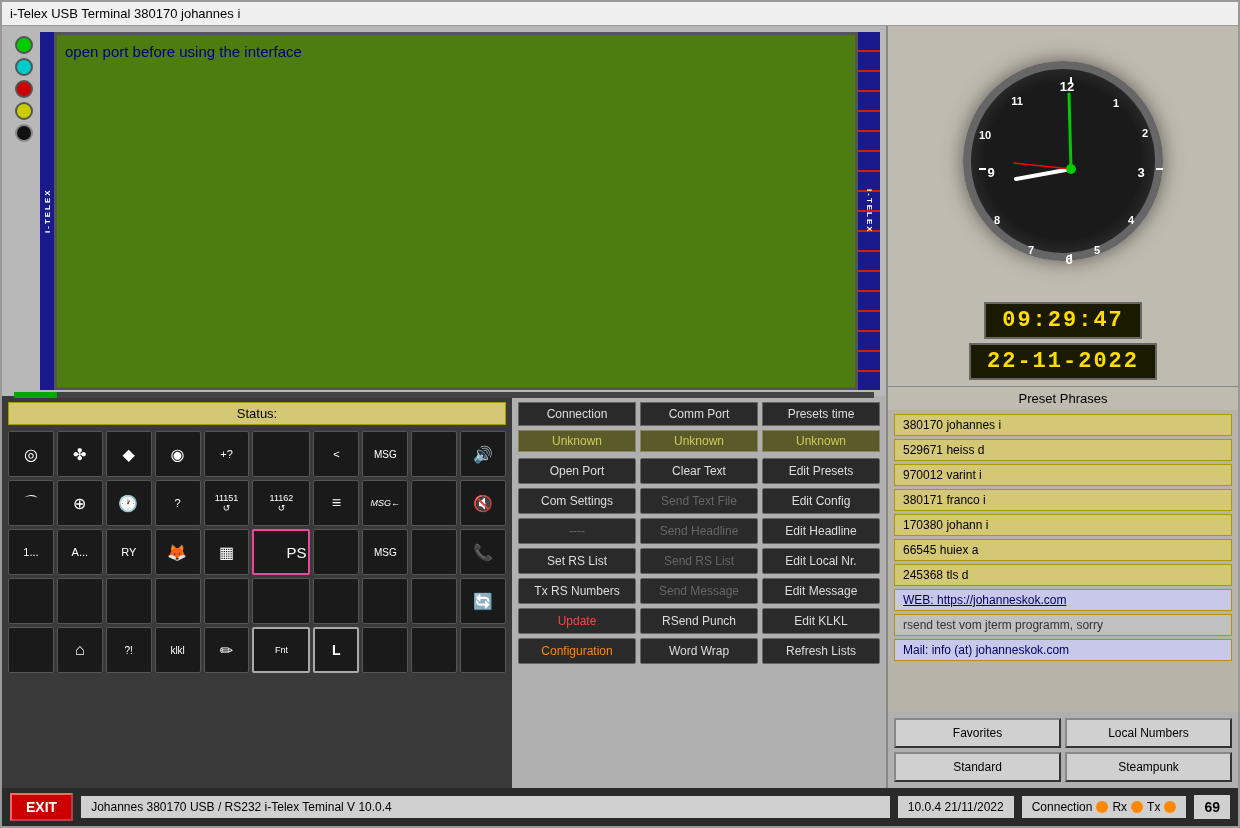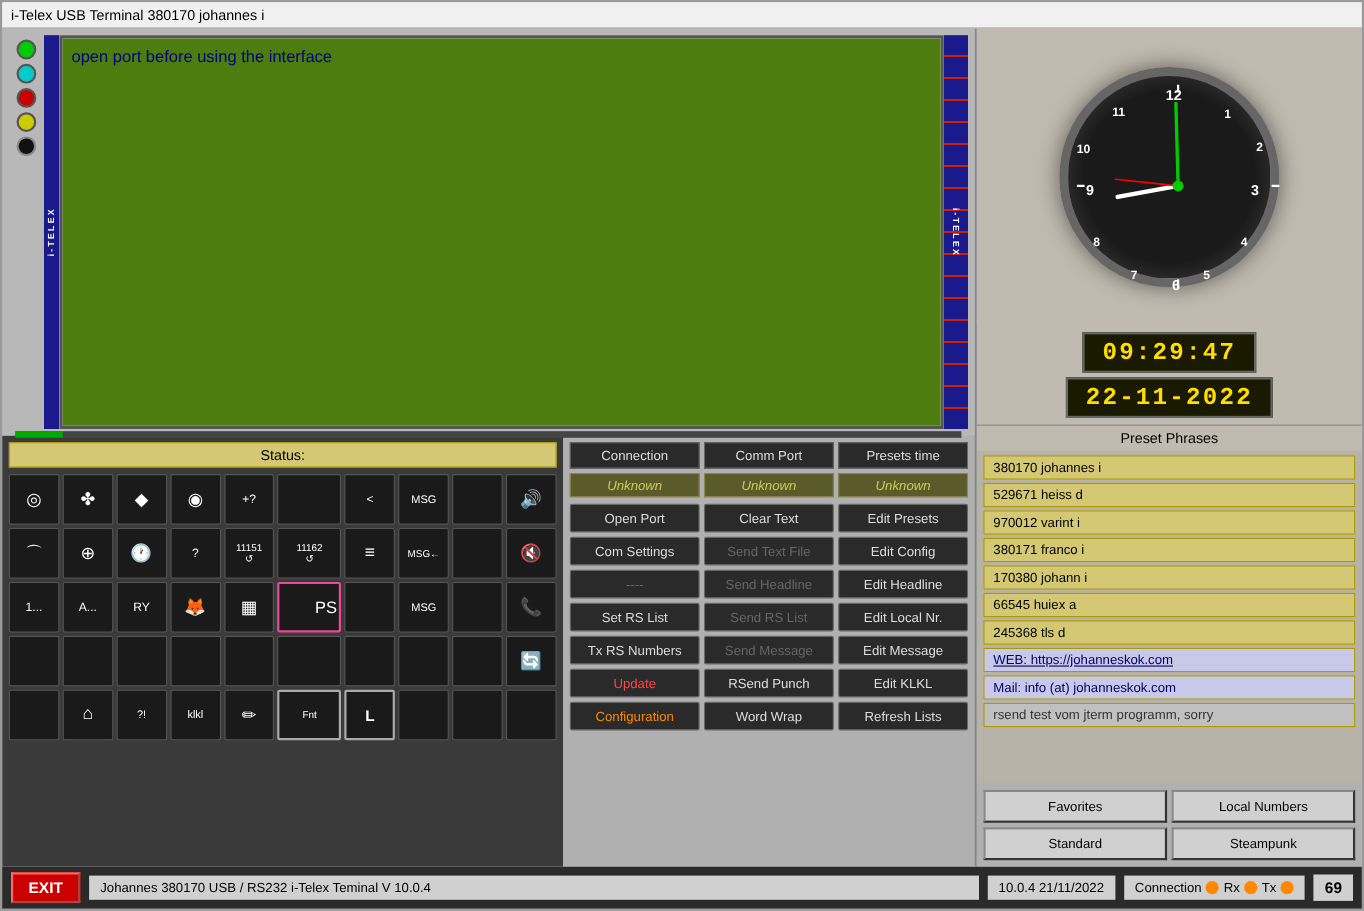--- a/index.html
+++ b/index.html
@@ -177,21 +177,20 @@
       font-size: 12px;
       text-align: center;
       cursor: pointer;
     }
 
     .status-badges {
       display: grid;
       grid-template-columns: 1fr 1fr 1fr;
       gap: 4px;
       margin-bottom: 6px;
-      font-style: italic;
     }
 
     .status-badge {
       background: #5a5a2a;
       color: #cccc55;
       border: 1px solid #888855;
       padding: 3px;
       font-size: 12px;
       text-align: center;
     }
@@ -460,21 +459,21 @@
             <button></button>
             <button class="icon-btn">🔊</button>
 
             <button class="icon-btn">⌒</button>
             <button class="icon-btn">⊕</button>
             <button class="icon-btn">🕐</button>
             <button>?</button>
             <button style="font-size:9px;">11151<br>↺</button>
             <button style="font-size:9px;">11162<br>↺</button>
             <button class="icon-btn">≡</button>
-            <button style="font-size:9px;">MSG←</button>
+            <button style="font-size:9px;font-style:italic;">MSG←</button>
             <button></button>
             <button class="icon-btn">🔇</button>
 
             <button>1...</button>
             <button>A...</button>
             <button>RY</button>
             <button class="icon-btn">🦊</button>
             <button class="icon-btn">▦</button>
             <button style="font-size:15px;border:2px solid #ec4899;padding-left:32px;">PS</button>
             <button></button>
@@ -599,22 +598,22 @@
 
       <div class="phrase-list">
         <div class="phrase-item">380170 johannes i</div>
         <div class="phrase-item">529671 heiss d</div>
         <div class="phrase-item">970012 varint i</div>
         <div class="phrase-item">380171 franco i</div>
         <div class="phrase-item">170380 johann i</div>
         <div class="phrase-item">66545 huiex a</div>
         <div class="phrase-item">245368 tls d</div>
         <div class="phrase-item link">WEB: https://johanneskok.com</div>
+        <div class="phrase-item gray">rsend test vom jterm programm, sorry</div>
         <div class="phrase-item email">Mail: info (at) johanneskok.com</div>
-        <div class="phrase-item gray">rsend test vom jterm programm, sorry</div>
       </div>
 
       <div class="sidebar-buttons">
         <button class="sidebar-btn">Favorites</button>
         <button class="sidebar-btn">Local Numbers</button>
         <button class="sidebar-btn">Standard</button>
         <button class="sidebar-btn">Steampunk</button>
       </div>
 
     </div>

